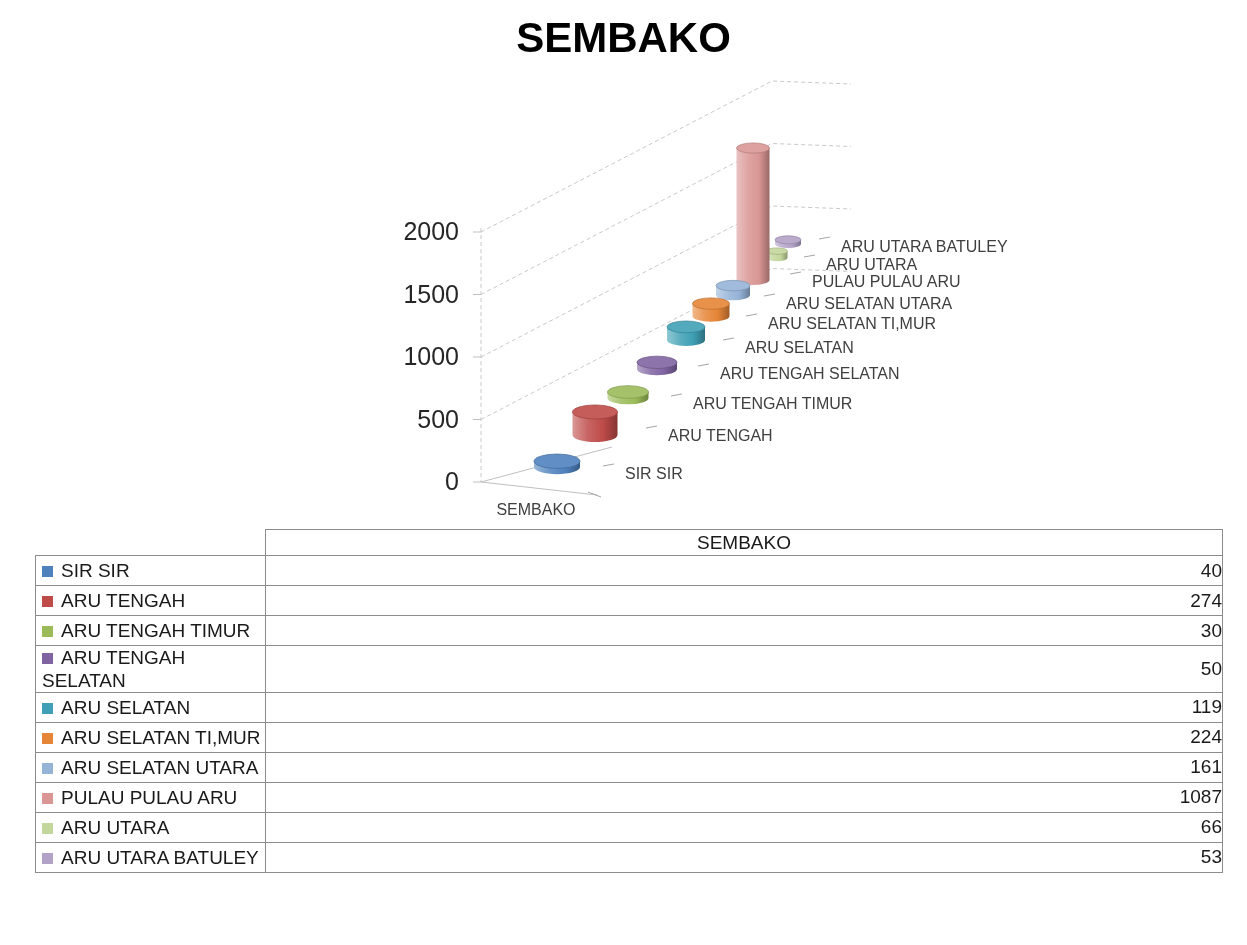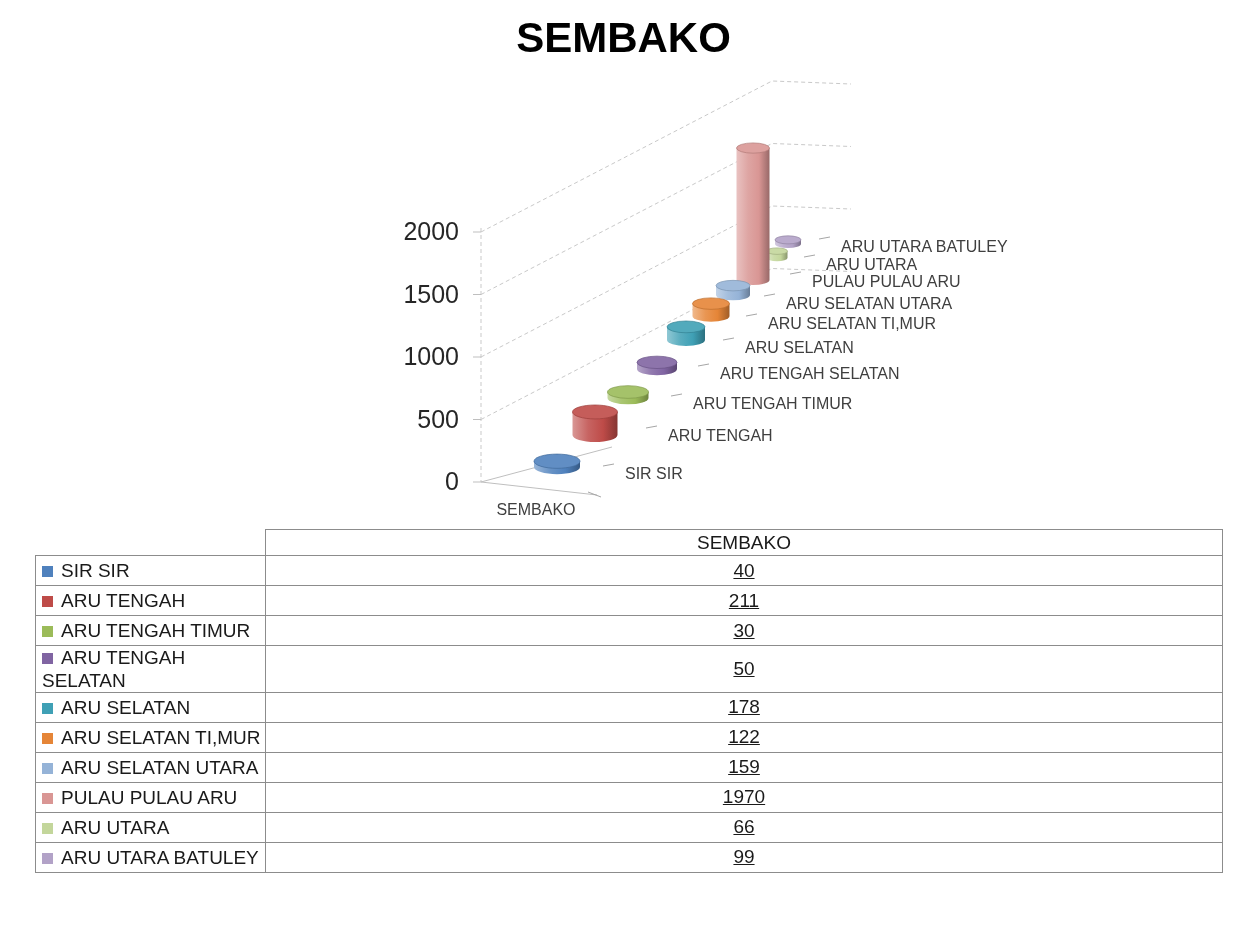--- a/index.html
+++ b/index.html
@@ -9,21 +9,21 @@
                font-size:42px;font-weight:700;color:#000;letter-spacing:0px;}
   #chart-svg{position:absolute;top:0;left:0;}
   .data-table{position:absolute;left:35px;top:529px;width:1188px;border-collapse:collapse;
               table-layout:fixed;font-size:19px;color:#1a1a1a;}
   .data-table td{border:1px solid #8C8C8C;padding:0;background:#fff;}
   .data-table td.blank{border:none;background:transparent;}
   .data-table tr.hdr td{height:25px;}
   .data-table tr.row td{height:29px;}
   .data-table td.hdr-cell{text-align:center;vertical-align:middle;}
   .data-table td.label-cell{vertical-align:middle;padding-left:6px;}
-  .data-table td.value-cell{text-align:center;vertical-align:middle;text-decoration:underline;}
+  .data-table td.value-cell{text-align:right;vertical-align:middle;}
   .swatch{display:inline-block;width:11px;height:11px;margin-right:8px;vertical-align:-1px;}
   .lbl-txt{vertical-align:middle;}
 </style>
 </head>
 <body>
 
 <div class="canvas">
   <div class="chart-title">SEMBAKO</div>
   <svg id="chart-svg" width="1247" height="528" viewBox="0 0 1247 528">
       <defs>
@@ -177,49 +177,49 @@
         <tr class="hdr">
           <td class="blank"></td>
           <td class="hdr-cell">SEMBAKO</td>
         </tr>
         <tr class="row">
           <td class="label-cell"><span class="swatch" style="background: rgb(79, 129, 189);"></span><span class="lbl-txt">SIR SIR</span></td>
           <td class="value-cell">40</td>
         </tr>
         <tr class="row">
           <td class="label-cell"><span class="swatch" style="background: rgb(190, 75, 72);"></span><span class="lbl-txt">ARU TENGAH</span></td>
-          <td class="value-cell">211</td>
+          <td class="value-cell">274</td>
         </tr>
         <tr class="row">
           <td class="label-cell"><span class="swatch" style="background: rgb(155, 187, 89);"></span><span class="lbl-txt">ARU TENGAH TIMUR</span></td>
           <td class="value-cell">30</td>
         </tr>
         <tr class="row">
           <td class="label-cell"><span class="swatch" style="background: rgb(128, 100, 162);"></span><span class="lbl-txt">ARU TENGAH SELATAN</span></td>
           <td class="value-cell">50</td>
         </tr>
         <tr class="row">
           <td class="label-cell"><span class="swatch" style="background: rgb(63, 160, 181);"></span><span class="lbl-txt">ARU SELATAN</span></td>
-          <td class="value-cell">178</td>
+          <td class="value-cell">119</td>
         </tr>
         <tr class="row">
           <td class="label-cell"><span class="swatch" style="background: rgb(229, 133, 55);"></span><span class="lbl-txt">ARU SELATAN TI,MUR</span></td>
-          <td class="value-cell">122</td>
+          <td class="value-cell">224</td>
         </tr>
         <tr class="row">
           <td class="label-cell"><span class="swatch" style="background: rgb(149, 179, 215);"></span><span class="lbl-txt">ARU SELATAN UTARA</span></td>
-          <td class="value-cell">159</td>
+          <td class="value-cell">161</td>
         </tr>
         <tr class="row">
           <td class="label-cell"><span class="swatch" style="background: rgb(217, 150, 148);"></span><span class="lbl-txt">PULAU PULAU ARU</span></td>
-          <td class="value-cell">1970</td>
+          <td class="value-cell">1087</td>
         </tr>
         <tr class="row">
           <td class="label-cell"><span class="swatch" style="background: rgb(195, 214, 155);"></span><span class="lbl-txt">ARU UTARA</span></td>
           <td class="value-cell">66</td>
         </tr>
         <tr class="row">
           <td class="label-cell"><span class="swatch" style="background: rgb(178, 162, 199);"></span><span class="lbl-txt">ARU UTARA BATULEY</span></td>
-          <td class="value-cell">99</td>
+          <td class="value-cell">53</td>
         </tr>
       </tbody>
   </table>
 </div>
 
 </body></html>

